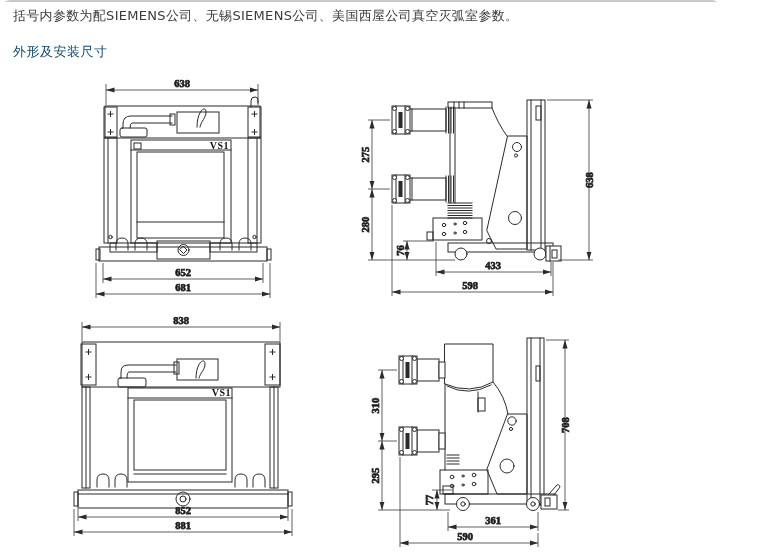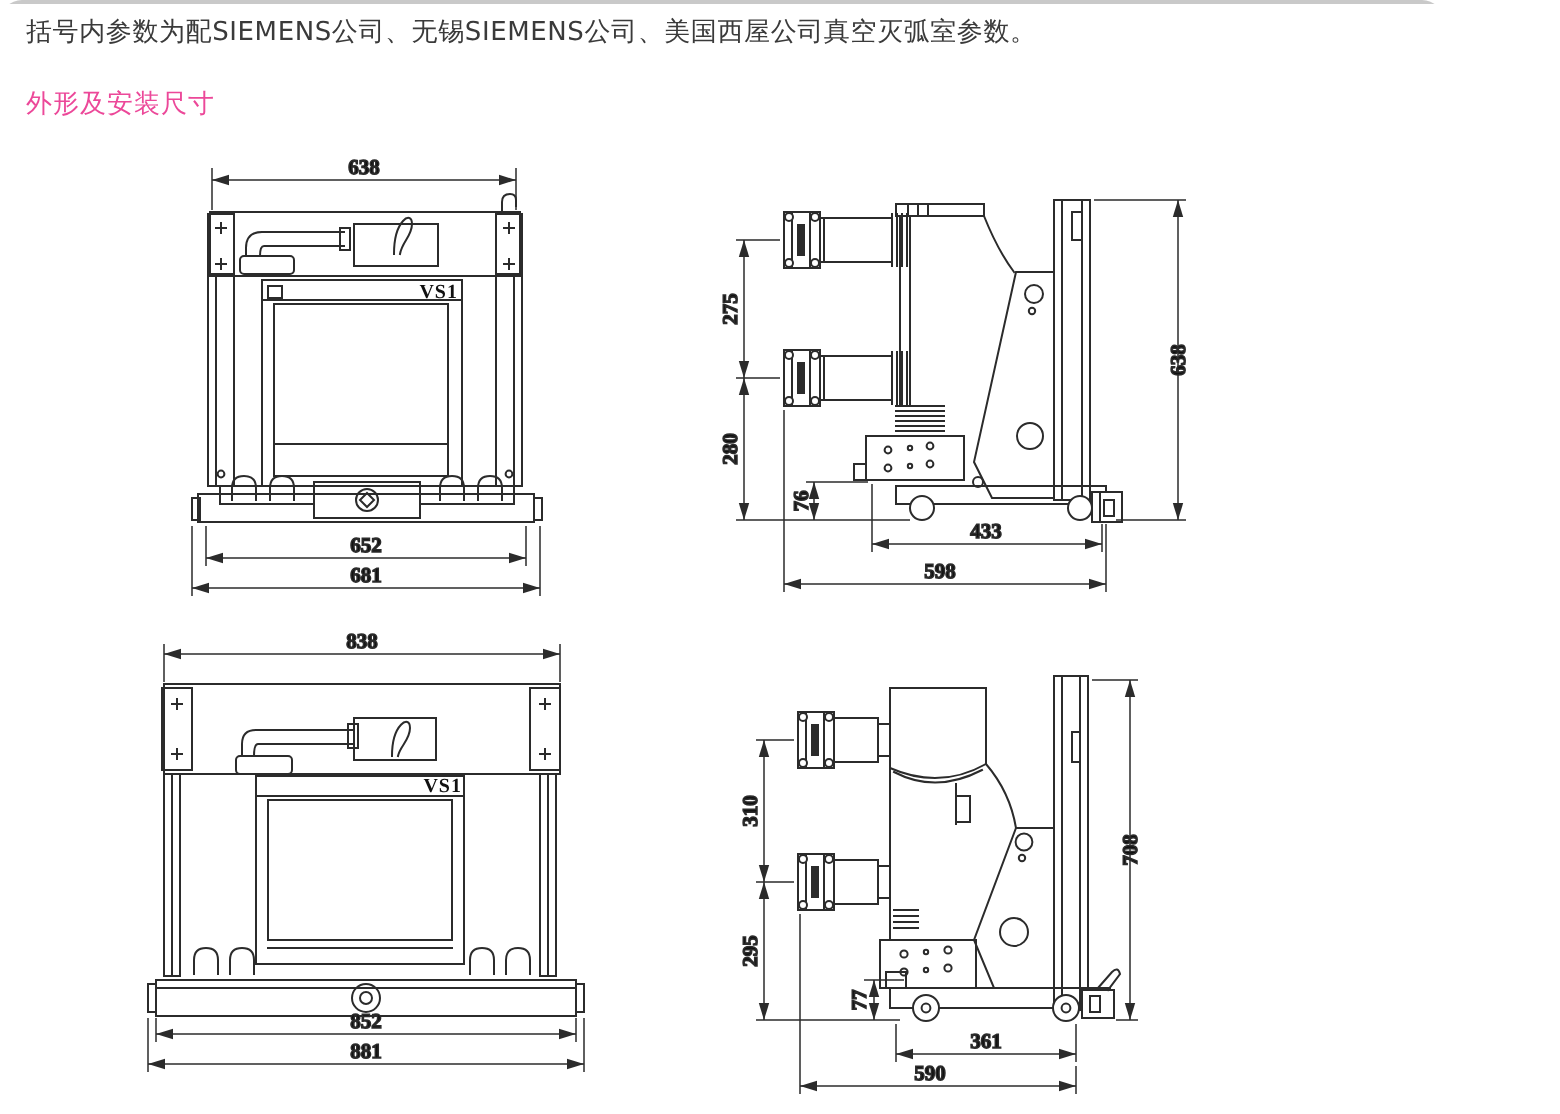--- a/index.html
+++ b/index.html
@@ -1,20 +1,20 @@
 <!DOCTYPE html>
 <html><head>
 <meta charset="utf-8">
 <style>
   html,body{margin:0;padding:0;background:#ffffff;}
   #page{position:relative;width:722px;height:557px;background:#ffffff;overflow:hidden;
         font-family:"DejaVu Sans","Liberation Sans",sans-serif;border-radius:11px;}
   .top-border{position:absolute;left:0;top:0;width:780px;height:2px;background:#c9c9c9;}
   .intro{position:absolute;left:13px;top:7px;font-size:13px;color:#3a3a3a;letter-spacing:0.3px;}
-  .section-title{position:absolute;left:13px;top:43px;font-size:13px;color:#ec4899;letter-spacing:0.5px;}
+  .section-title{position:absolute;left:13px;top:43px;font-size:13px;color:#0c4a6e;letter-spacing:0.5px;}
   svg{position:absolute;overflow:visible;}
   .ln{fill:none;stroke:#2b2b2b;stroke-width:1;stroke-linecap:square;}
   .fw{fill:#ffffff;stroke:#2b2b2b;stroke-width:1;}
   .sol{fill:#2b2b2b;stroke:none;}
   .dim{fill:none;stroke:#2b2b2b;stroke-width:0.75;}
   .dtxt{font-family:"Liberation Serif","DejaVu Serif",serif;font-size:10.5px;font-weight:bold;fill:#111111;}
   .vs1{font-family:"Liberation Serif","DejaVu Serif",serif;font-size:10px;font-weight:bold;fill:#111111;letter-spacing:0.5px;}
 </style>
 </head>
 <body>

